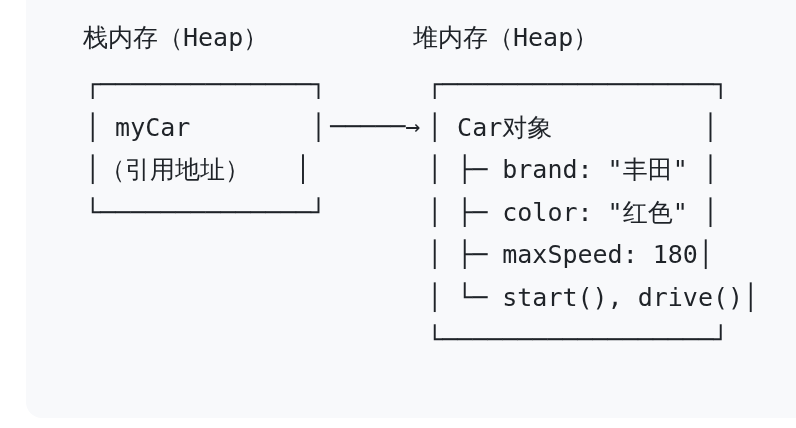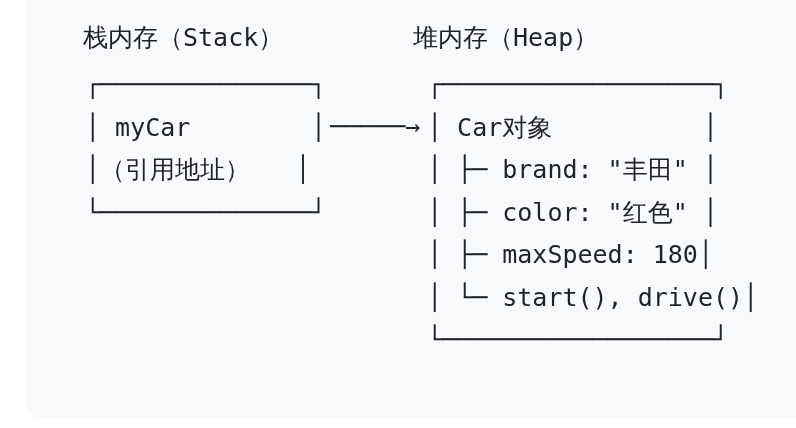--- a/index.html
+++ b/index.html
@@ -38,21 +38,21 @@
   .stack-title { left: 57px;  top: 33px; }
   .heap-title  { left: 387px; top: 33px; }
   .stack-box   { left: 59px;  top: 80px; }
   .ref-arrow   { left: 304px; top: 122px; }
   .heap-box    { left: 401px; top: 80px; }
 </style>
 </head>
 <body>
 
 <div class="card">
-  <pre class="art stack-title">栈内存（Stack）</pre>
+  <pre class="art stack-title">栈内存（Heap）</pre>
 
   <pre class="art heap-title">堆内存（Heap）</pre>
 
   <pre class="art stack-box">┌──────────────┐
 │ myCar        │
 │（引用地址）   │
 └──────────────┘</pre>
 
   <pre class="art ref-arrow">─────→</pre>
 

